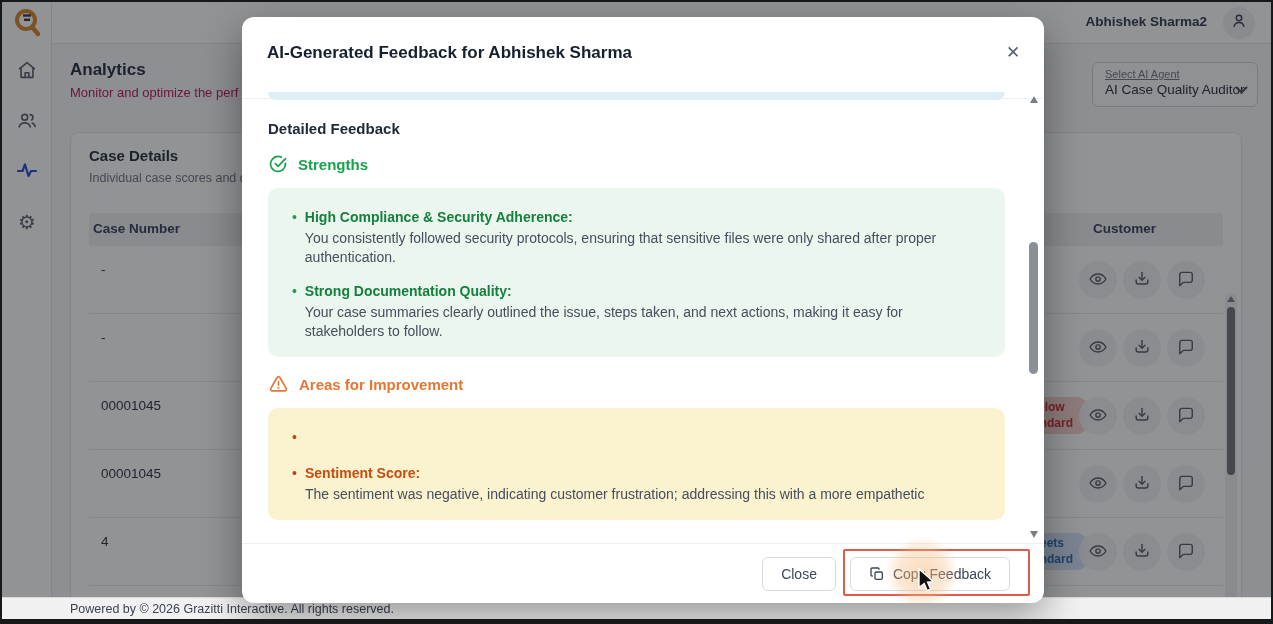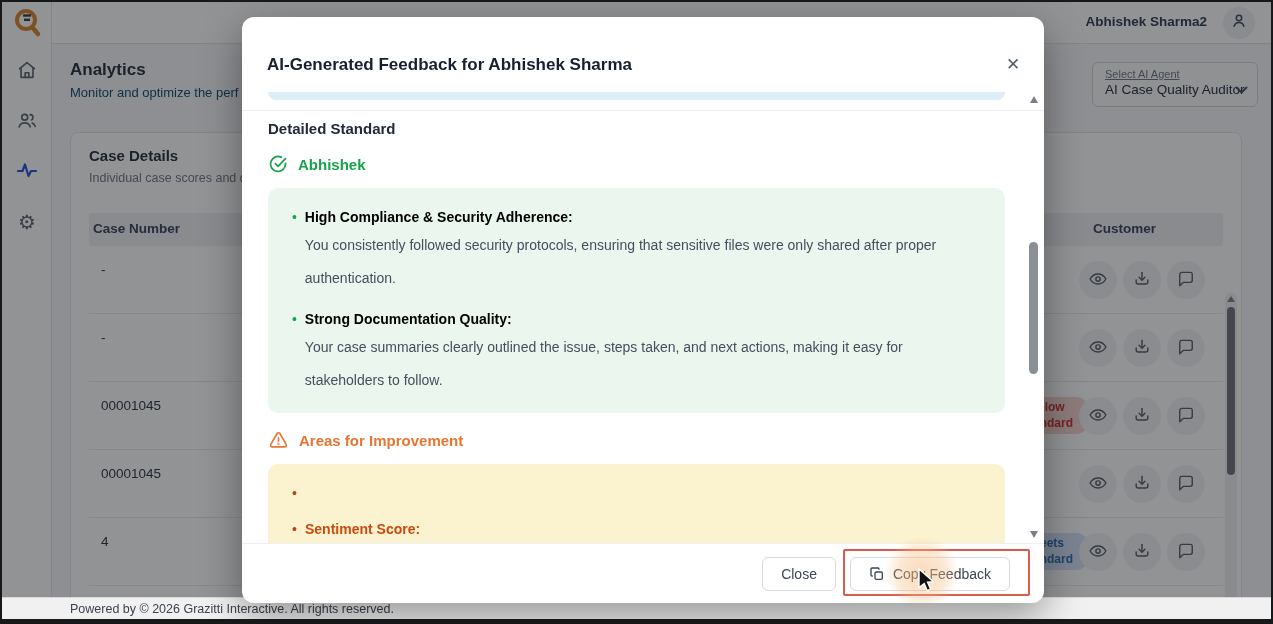--- a/index.html
+++ b/index.html
@@ -13,21 +13,21 @@
   .avatar { position:absolute; right:16px; top:5px; width:32px; height:32px; border-radius:50%; background:#eef0f3; display:flex; align-items:center; justify-content:center; }
 
   .sidebar { position:absolute; left:0; top:0; width:50px; bottom:22px; background:#fff; border-right:1px solid #e3e5e8; }
   .logo { position:absolute; left:9px; top:4px; }
   .navcol { position:absolute; left:0; top:58px; width:50px; display:flex; flex-direction:column; align-items:center; gap:26px; }
   .navitem { width:24px; height:24px; display:flex; align-items:center; justify-content:center; color:#5a6472; }
   .navitem.active { color:#2451d8; }
 
   .content { position:absolute; left:50px; top:42px; right:0; bottom:22px; background:#f7f8fa; overflow:hidden; }
   .pgtitle { position:absolute; left:18px; top:16px; font-size:17px; font-weight:bold; color:#252f3e; }
-  .pgsub   { position:absolute; left:18px; top:41px; font-size:13px; color:#0c4a6e; white-space:nowrap; }
+  .pgsub   { position:absolute; left:18px; top:41px; font-size:13px; color:#be185d; white-space:nowrap; }
 
   .agentbox { position:absolute; right:13px; top:18px; width:166px; height:45px; background:#fbfbfc; border:1px solid #cfd4da; border-radius:6px; padding:5px 26px 0 12px; cursor:pointer; }
   .agentbox .lbl { font-size:11px; color:#6e7684;text-decoration:underline; }
   .agentbox .val { font-size:13.5px; color:#252f3e; margin-top:2px; white-space:nowrap; }
   .agentbox .chev { position:absolute; right:9px; top:18px; }
 
   .card { position:absolute; left:18px; top:88px; width:1172px; height:560px; background:#fff; border:1px solid #e3e5e8; border-radius:8px; }
   .cardtitle { position:absolute; left:18px; top:14px; font-size:15px; font-weight:bold; color:#252f3e; }
   .cardsub   { position:absolute; left:18px; top:38px; font-size:12.5px; color:#6e7684; white-space:nowrap; }
   .thead { position:absolute; left:18px; right:18px; top:80px; height:33px; background:#eef0f4; border-radius:3px; }
@@ -46,43 +46,43 @@
   .tscroll .thumb { position:absolute; top:14px; left:2px; width:8px; height:168px; border-radius:4px; background:#6f737a; }
 
   .appfooter { position:absolute; left:0; right:0; bottom:0; height:22px; background:#f1f1f2; border-top:1px solid #d8d8d8; z-index:5; }
   .appfooter span { position:absolute; left:68px; top:4px; font-size:12.5px; color:#3c4250; }
 
   
   .overlay { position:absolute; left:0; right:0; top:0; bottom:22px; background:rgba(17,19,24,.46); z-index:10; }
 
   .modal { position:absolute; left:240px; top:15px; width:802px; height:586px; background:#fff; border-radius:12px;
            box-shadow:0 14px 40px rgba(0,0,0,.38); z-index:20; overflow:hidden; }
-  .mhead { position:absolute; left:0; right:0; top:16px; height:78px; border-bottom:1px solid #edeff2; }
+  .mhead { position:absolute; left:0; right:0; top:4px; height:78px; border-bottom:1px solid #edeff2; }
   .mtitle { position:absolute; left:25px; top:22px; font-size:17px; font-weight:bold; color:#17202e; }
   .mclose { position:absolute; right:17px; top:17px; width:28px; height:28px; border:none; background:transparent; color:#586070; font-size:17px; cursor:pointer; }
 
   .mbody { position:absolute; left:0; right:0; top:62px; bottom:60px; overflow:hidden; padding:0 26px; }
   .mcontent { width:737px; }
   .stripedge { height:8px; margin-top:13px; background:#ddeef7; border-radius:0 0 9px 9px; }
   .dfhead { margin-top:20px; font-size:15px; font-weight:bold; color:#202a38; }
   .sechead { margin-top:17px; display:flex; align-items:center; gap:10px; font-size:15px; font-weight:bold; }
   .sechead.good { color:#16a34a; }
   .sechead.warn { color:#e87633; }
   .fbox { margin-top:14px; border-radius:10px; padding:17px 24px 16px 24px; }
   .fbox.good { background:#ebf6ee; }
   .fbox.warn { background:#fbf2cf; }
   .bullet { display:flex; margin-bottom:12px; }
   .bullet:last-child { margin-bottom:0; }
   .bullet .mark { width:13px; font-size:14px; line-height:24px; }
   .fbox.good .mark { color:#16a34a; }
   .fbox.warn .mark { color:#c2410c; }
   .btitle { font-size:14px; font-weight:bold; line-height:24px; }
-  .fbox.good .btitle { color:#000000; }
+  .fbox.good .btitle { color:#15803d; }
   .fbox.warn .btitle { color:#c94c0e; }
-  .bbody { font-size:14px; line-height:33px; color:#454e5c; max-width:685px; }
+  .bbody { font-size:14px; line-height:19px; color:#454e5c; max-width:685px; }
 
   .mscroll { position:absolute; right:4px; top:77px; bottom:63px; width:12px; z-index:21; }
   .mscroll .up, .mscroll .down { position:absolute; left:2px; width:0; height:0; border-left:4.5px solid transparent; border-right:4.5px solid transparent; }
   .mscroll .up { top:2px; border-bottom:7px solid #7a7f87; }
   .mscroll .down { bottom:2px; border-top:7px solid #7a7f87; }
   .mscroll .thumb { position:absolute; top:148px; left:1px; width:9px; height:132px; border-radius:5px; background:#8b8f96; }
 
   .mfoot { position:absolute; left:0; right:0; bottom:0; height:60px; border-top:1px solid #edeff2; display:flex; align-items:center; justify-content:flex-end; gap:14px; padding-right:34px; }
   .btn { height:34px; padding:0 18px; background:#fff; border:1px solid #d6dade; border-radius:6px; font-size:14px; color:#3d4654; font-family:inherit; cursor:pointer; display:flex; align-items:center; gap:8px; }
   .copywrap { position:relative; }
@@ -315,30 +315,30 @@
 
   <div class="modal">
     <div class="mhead">
       <span class="mtitle">AI-Generated Feedback for Abhishek Sharma</span>
       <button class="mclose">✕</button>
     </div>
 
     <div class="mbody">
       <div class="mcontent">
         <div class="stripedge"></div>
-        <div class="dfhead">Detailed Standard</div>
+        <div class="dfhead">Detailed Feedback</div>
 
         <div class="sechead good">
           <span style="display:flex;">
             <svg width="20" height="20" viewBox="0 0 24 24" fill="none" stroke="#16a34a" stroke-width="2.1" stroke-linecap="round" stroke-linejoin="round">
                 <path d="M21 11.2V12a9 9 0 1 1-5.2-8.2"></path>
                 <path d="M8.8 11.6 12 14.8 21 5.5"></path>
               </svg>
           </span>
-          <span>Abhishek</span>
+          <span>Strengths</span>
         </div>
 
         <div class="fbox good">
           <div class="bullet">
             <span class="mark">•</span>
             <div>
               <div class="btitle">High Compliance &amp; Security Adherence:</div>
               <div class="bbody">You consistently followed security protocols, ensuring that sensitive files were only shared after proper authentication.</div>
             </div>
           </div>

